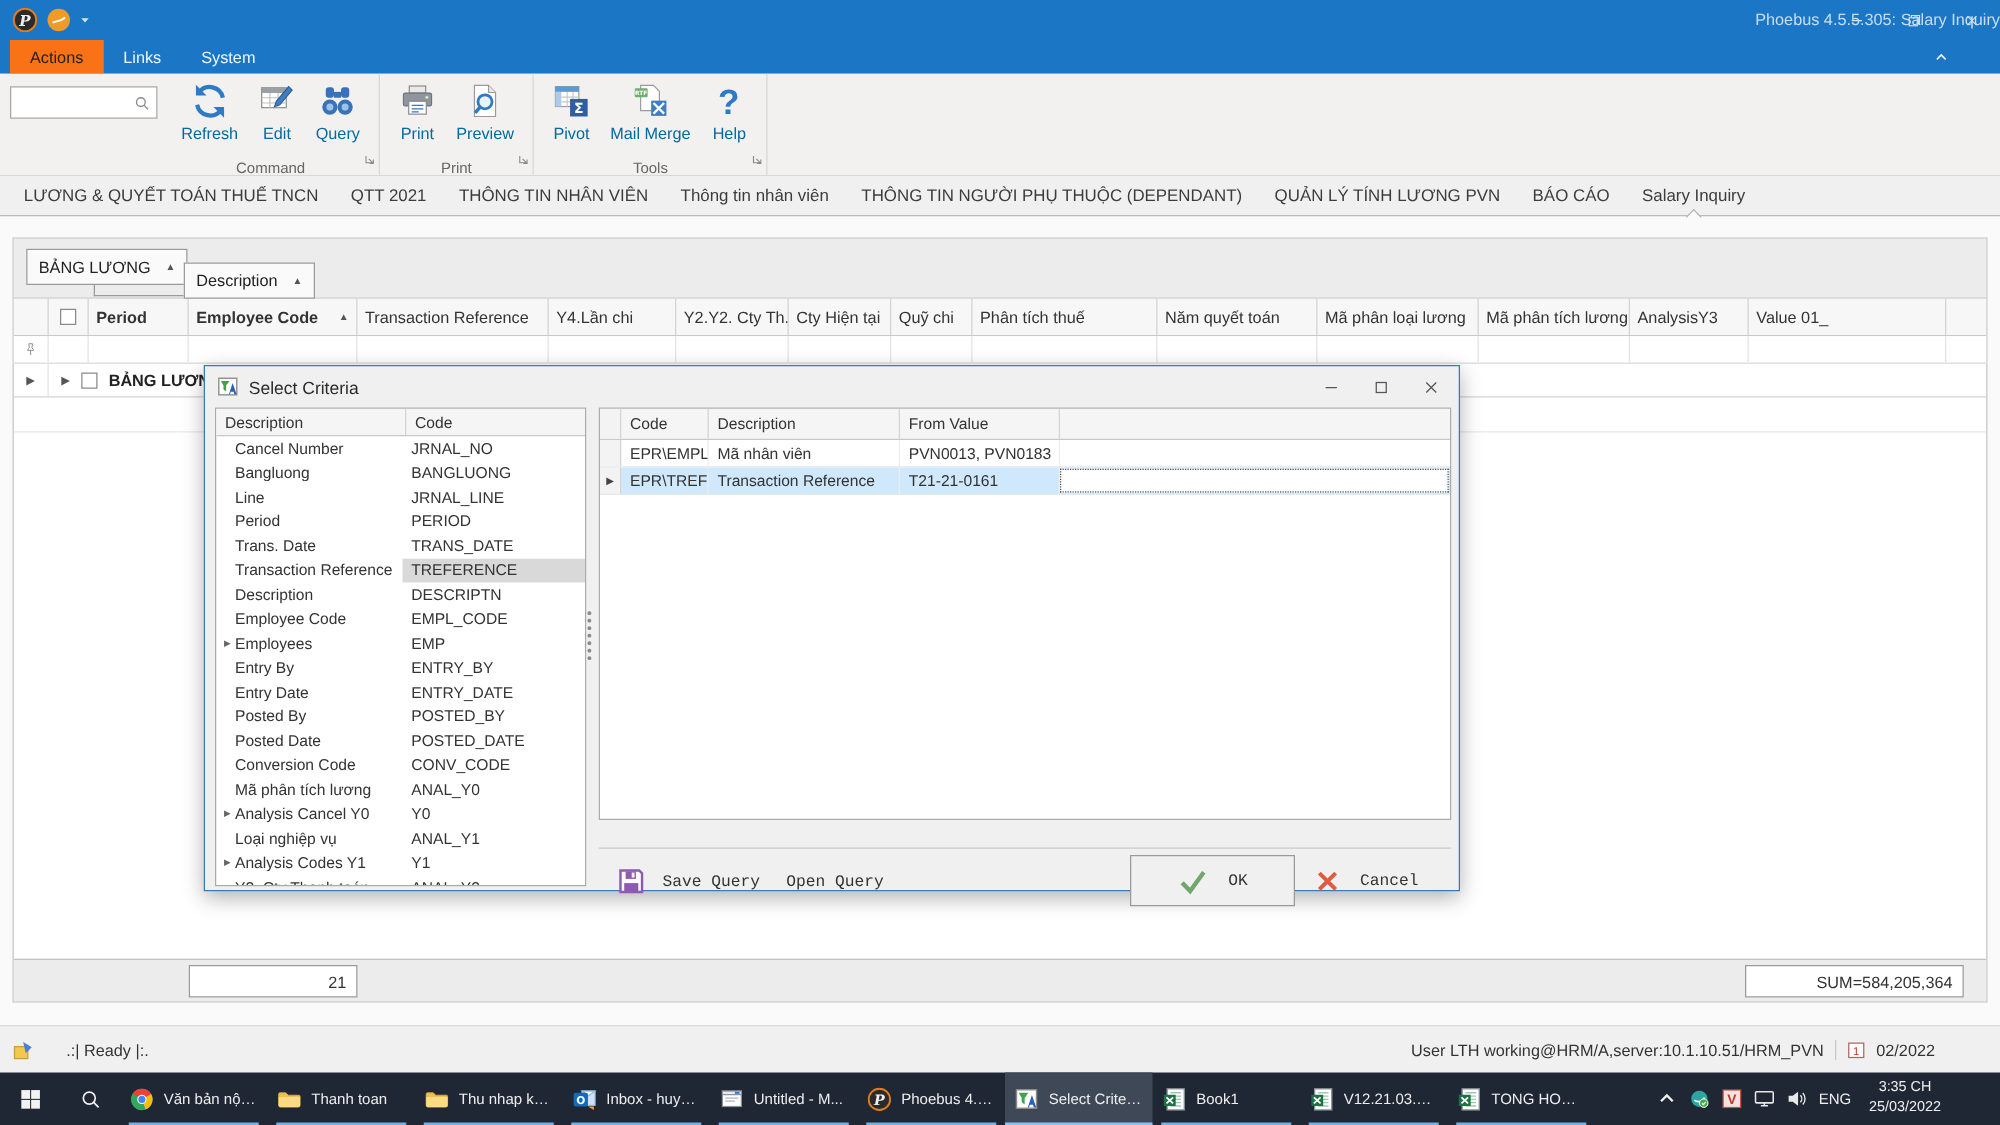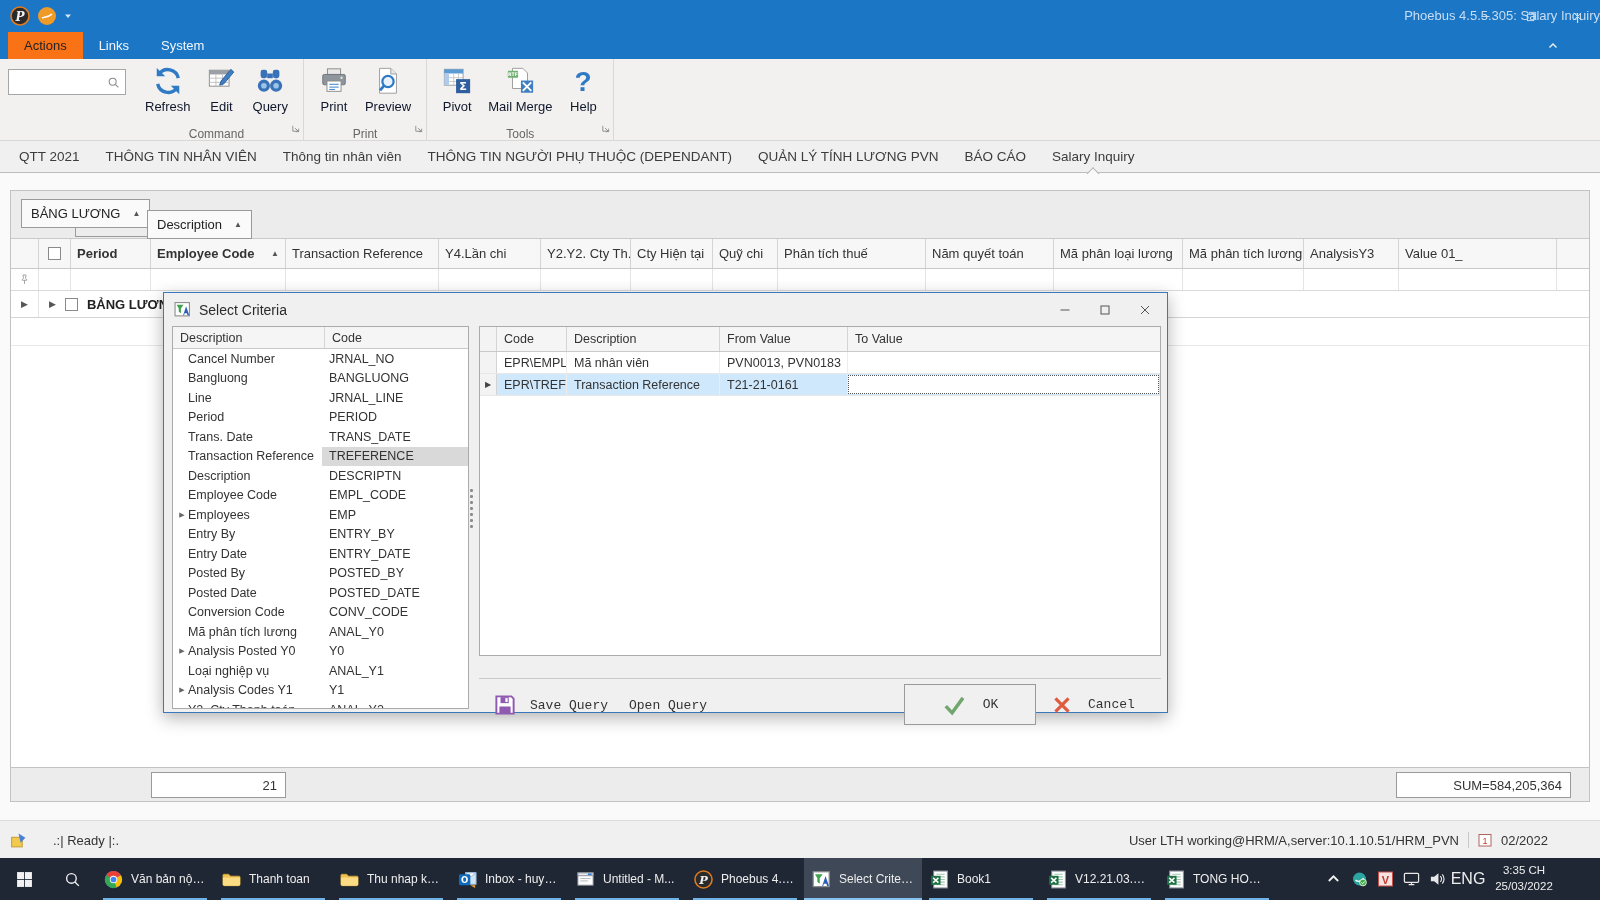--- a/index.html
+++ b/index.html
@@ -29,21 +29,21 @@
   .ribbon{position:absolute;top:59px;left:0;width:1600px;height:82px;background:#f2f1f0;border-bottom:1px solid #d8d8d8;}
   .ribbon-search{position:absolute;left:8px;top:10px;width:118px;height:26px;background:#fff;border:1px solid #a6a6a6;display:flex;align-items:center;z-index:2;}
   .ribbon-search input{flex:1;border:none;outline:none;font-size:12px;padding:0 4px;min-width:0;background:transparent;font-family:inherit;}
   .ribbon-search .icon svg{width:13px;height:13px;margin-right:5px;}
   .ribbon-groups{position:absolute;left:0;top:0;height:81px;display:flex;}
   .ribbon-group{position:relative;height:81px;border-right:1px solid #d8d8d8;display:flex;flex-direction:column;}
   .ribbon-group.has-search{padding-left:130px;}
   .ribbon-buttons{flex:1;display:flex;align-items:flex-start;padding:4px 8px 0 8px;gap:2px;}
   .ribbon-btn{display:flex;flex-direction:column;align-items:center;padding:3px 7px 0 7px;}
   .ribbon-btn .icon svg{width:30px;height:30px;}
-  .ribbon-btn-label{font-size:13px;color:#0f172a;margin-top:3px;white-space:nowrap;}
+  .ribbon-btn-label{font-size:13px;color:#0369a1;margin-top:3px;white-space:nowrap;}
   .ribbon-group-label{height:18px;font-size:12px;color:#666;text-align:center;line-height:16px;margin-top:12px;}
   .launcher{position:absolute;right:3px;bottom:3px;}
   .launcher svg{width:9px;height:9px;}
 
   
   .navrow{position:absolute;top:141px;left:0;width:1600px;height:32px;background:#f0f0f0;border-bottom:1px solid #bcbcbc;display:flex;align-items:center;padding-left:6px;}
   .nav-tab{font-size:13.5px;color:#3c3c3c;padding:0 13px;position:relative;height:32px;line-height:32px;white-space:nowrap;}
   .nav-tab.active::after{content:'';position:absolute;left:50%;bottom:-5px;transform:translateX(-50%) rotate(45deg);width:8px;height:8px;background:#fafafa;border-left:1px solid #b0b0b0;border-top:1px solid #b0b0b0;z-index:3;}
 
   
@@ -122,21 +122,21 @@
   .tb-item{width:118px;flex:none;position:relative;display:flex;align-items:center;gap:8px;padding:0 8px;}
   .tb-item .icon{flex:none;}
   .tb-item .icon svg{width:19px;height:19px;}
   .tb-label{font-size:12px;color:#eee;white-space:nowrap;overflow:hidden;text-overflow:ellipsis;}
   .tb-item::after{content:'';position:absolute;left:7px;right:7px;bottom:0;height:2.5px;background:#6fb3e8;}
   .tb-item.active{background:#3e4856;}
   .tb-item.active::after{left:0;right:0;background:#85c4f2;}
   .tray{margin-left:auto;display:flex;align-items:center;padding-right:8px;}
   .tray-ic{width:26px;display:flex;justify-content:center;align-items:center;}
   .tray-ic svg{width:17px;height:16px;}
-  .tray-lang{color:#eee;font-size:16px;width:36px;text-align:center;}
+  .tray-lang{color:#eee;font-size:12px;width:36px;text-align:center;}
   .tray-clock{width:76px;text-align:center;color:#eee;font-size:11.5px;line-height:1.35;}
   .tray-notif{width:30px;display:flex;justify-content:center;align-items:center;}
 </style>
 </head>
 <body>
 
 <div class="screen">
 
   <div class="titlebar">
     <div class="app-icons">
@@ -327,20 +327,21 @@
           <div class="ribbon-group-label">Tools</div>
           <span class="launcher"><svg viewBox="0 0 10 10">
               <path d="M2 2v6h6" fill="none" stroke="#8a8a8a"></path>
               <path d="M4.5 4.5L8.5 8.5M8.5 5.2v3.3H5.2" fill="none" stroke="#8a8a8a"></path>
             </svg></span>
         </div>
       </div>
   </div>
 
   <div class="navrow">
+      <div class="nav-tab">LƯƠNG &amp; QUYẾT TOÁN THUẾ TNCN</div>
       <div class="nav-tab">QTT 2021</div>
       <div class="nav-tab">THÔNG TIN NHÂN VIÊN</div>
       <div class="nav-tab">Thông tin nhân viên</div>
       <div class="nav-tab">THÔNG TIN NGƯỜI PHỤ THUỘC (DEPENDANT)</div>
       <div class="nav-tab">QUẢN LÝ TÍNH LƯƠNG PVN</div>
       <div class="nav-tab">BÁO CÁO</div>
       <div class="nav-tab active">Salary Inquiry</div>
     </div>
 
   <div class="grid-panel">
@@ -546,21 +547,21 @@
             <span class="lp-desc">Conversion Code</span>
             <span class="lp-code">CONV_CODE</span>
           </div>
           <div class="lp-row">
             <span class="lp-arrow"></span>
             <span class="lp-desc">Mã phân tích lương</span>
             <span class="lp-code">ANAL_Y0</span>
           </div>
           <div class="lp-row">
             <span class="lp-arrow">▶</span>
-            <span class="lp-desc">Analysis Posted Y0</span>
+            <span class="lp-desc">Analysis Cancel Y0</span>
             <span class="lp-code">Y0</span>
           </div>
           <div class="lp-row">
             <span class="lp-arrow"></span>
             <span class="lp-desc">Loại nghiệp vụ</span>
             <span class="lp-code">ANAL_Y1</span>
           </div>
           <div class="lp-row">
             <span class="lp-arrow">▶</span>
             <span class="lp-desc">Analysis Codes Y1</span>
@@ -581,21 +582,20 @@
         <span class="dot"></span>
         <span class="dot"></span>
         <span class="dot"></span>
     </div>
     <div class="rp">
       <div class="rp-header">
           <div class="rp-h" style="width: 17px; padding: 0px; background: rgb(243, 243, 243);"></div>
           <div class="rp-h" style="width: 70px;">Code</div>
           <div class="rp-h" style="width: 153px;">Description</div>
           <div class="rp-h" style="width: 128px;">From Value</div>
-          <div class="rp-h" style="flex: 1 1 0%; border-right: none;">To Value</div>
         </div>
       <div>
           <div class="rp-row">
             <span class="rp-ind"></span>
             <span class="rp-cell" style="width: 70px;">EPR\EMPL_...</span>
             <span class="rp-cell" style="width: 153px;">Mã nhân viên</span>
             <span class="rp-cell" style="width: 128px;">PVN0013, PVN0183</span>
             <span class="rp-cell focus-cell"></span>
           </div>
           <div class="rp-row sel">

